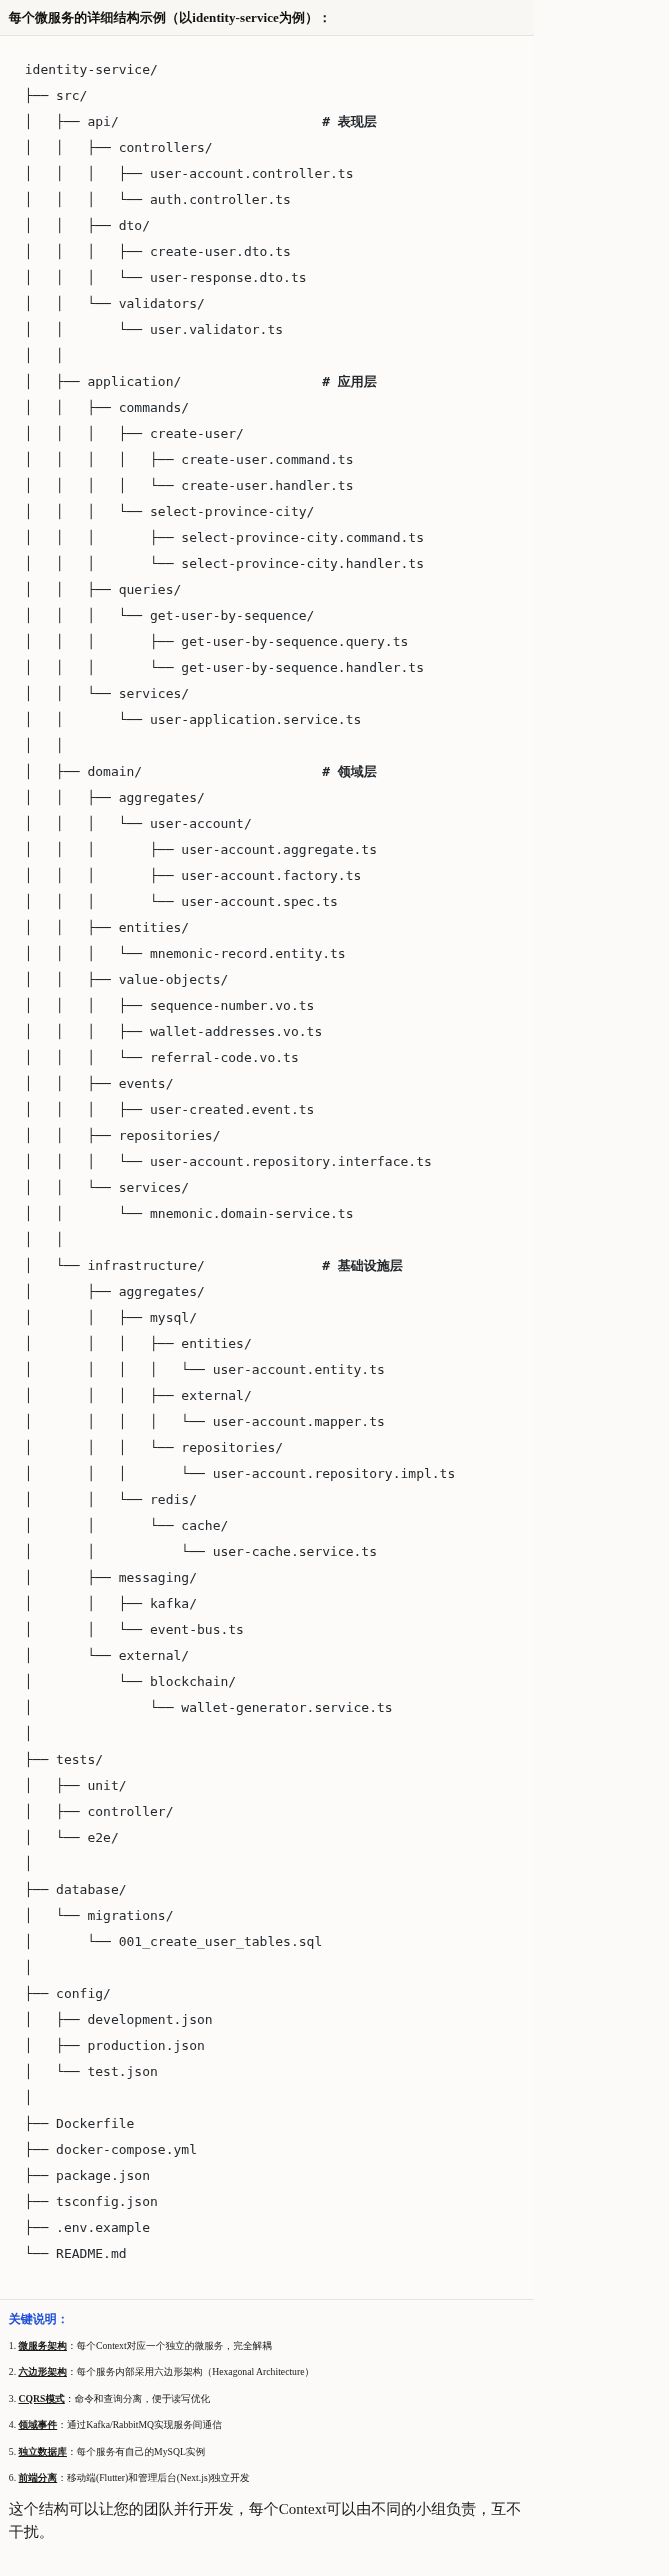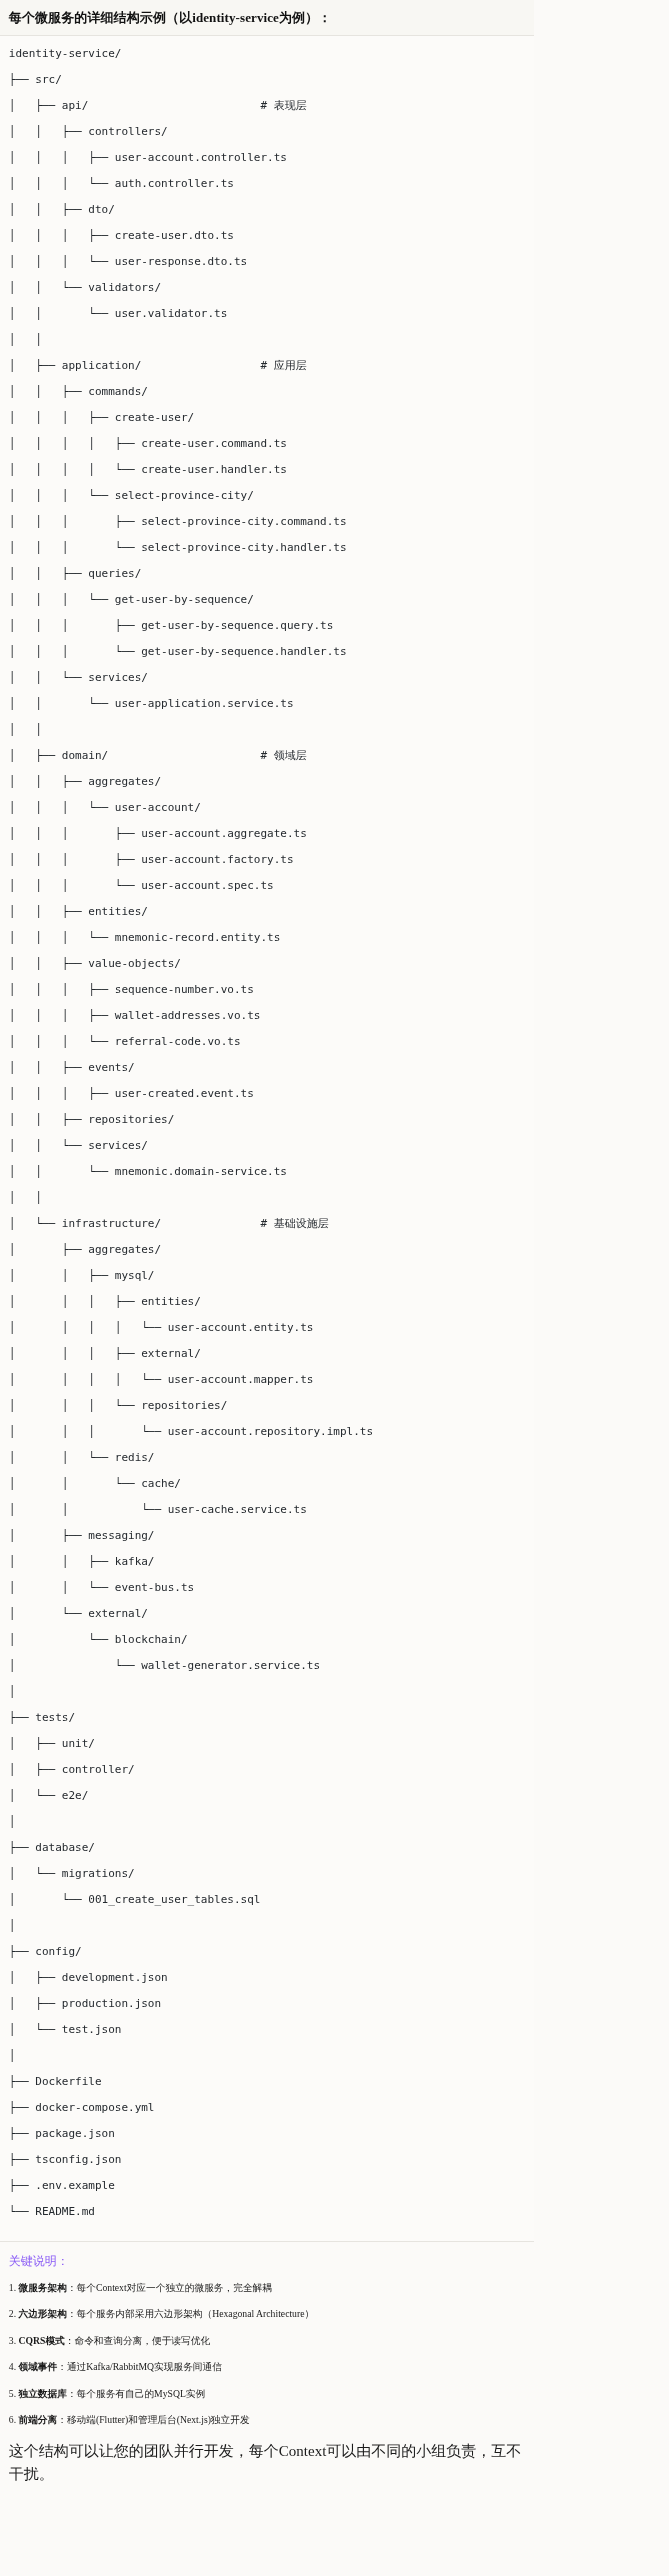--- a/index.html
+++ b/index.html
@@ -39,48 +39,48 @@
   }
 
   
   .tree-block {
     background: #fcfbf9;
     padding: 11.3px 8.8px 10px 8.8px;
     border-bottom: 0.6px solid #e6e4df;
     flex: 0 0 auto;
   }
   .tree-pre {
-    margin: 0;
+    margin: 16px;
     font-family: "DejaVu Sans Mono", "Liberation Mono", monospace;
-    font-size: 11px;
+    font-size: 13px;
     line-height: 13px;
     white-space: pre;
     color: #24292e;
     letter-spacing: 0px;
     tab-size: 4;
   }
   .tree-line {
     white-space: pre;
     display: block;
     min-height: 13px;
   }
   .tree-path { color: #24292e; }
-  .tree-comment { color: #24292e; }
+  .tree-comment { color: #24292e; font-weight: bold; }
 
   
   .notes-block {
     background: #fbfaf8;
     padding: 11.3px 8.8px 12.5px 8.8px;
     flex: 1 1 auto;
   }
   .notes-title {
     font-family: "Liberation Serif", serif;
-    font-weight: normal;
+    font-weight: bold;
     font-size: 12px;
-    color: #8b5cf6;
+    color: #1d4ed8;
     margin: 0 0 11.3px 0;
     line-height: 1.3;
   }
   .notes-list {
     list-style: none;
     margin: 0 0 0 0;
     padding: 0;
     counter-reset: noteitem;
   }
   .notes-list li {
@@ -90,20 +90,21 @@
     color: #1a1a1a;
     margin: 0 0 12px 0;
     padding-left: 0;
   }
   .note-num {
     font-family: "Liberation Serif", serif;
     font-size: 9.7px;
   }
   .note-term {
     font-weight: bold;
+    text-decoration: underline;
   }
   .note-sep { }
   .note-desc { }
   .notes-footer {
     font-family: "Liberation Serif", serif;
     font-size: 15px;
     line-height: 1.55;
     color: #1a1a1a;
     margin-top: 5px;
   }
@@ -153,20 +154,21 @@
 <span class="tree-line">│   │   │       └── user-account.spec.ts</span>
 <span class="tree-line">│   │   ├── entities/</span>
 <span class="tree-line">│   │   │   └── mnemonic-record.entity.ts</span>
 <span class="tree-line">│   │   ├── value-objects/</span>
 <span class="tree-line">│   │   │   ├── sequence-number.vo.ts</span>
 <span class="tree-line">│   │   │   ├── wallet-addresses.vo.ts</span>
 <span class="tree-line">│   │   │   └── referral-code.vo.ts</span>
 <span class="tree-line">│   │   ├── events/</span>
 <span class="tree-line">│   │   │   ├── user-created.event.ts</span>
 <span class="tree-line">│   │   ├── repositories/</span>
+<span class="tree-line">│   │   │   └── user-account.repository.interface.ts</span>
 <span class="tree-line">│   │   └── services/</span>
 <span class="tree-line">│   │       └── mnemonic.domain-service.ts</span>
 <span class="tree-line">│   │</span>
 <span class="tree-line"><span class="tree-path">│   └── infrastructure/               </span><span class="tree-comment"># 基础设施层</span></span>
 <span class="tree-line">│       ├── aggregates/</span>
 <span class="tree-line">│       │   ├── mysql/</span>
 <span class="tree-line">│       │   │   ├── entities/</span>
 <span class="tree-line">│       │   │   │   └── user-account.entity.ts</span>
 <span class="tree-line">│       │   │   ├── external/</span>
 <span class="tree-line">│       │   │   │   └── user-account.mapper.ts</span>

